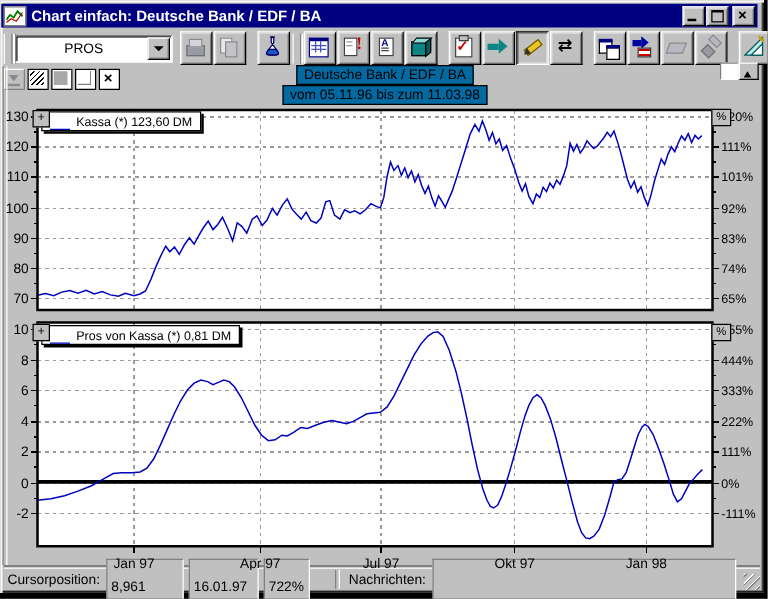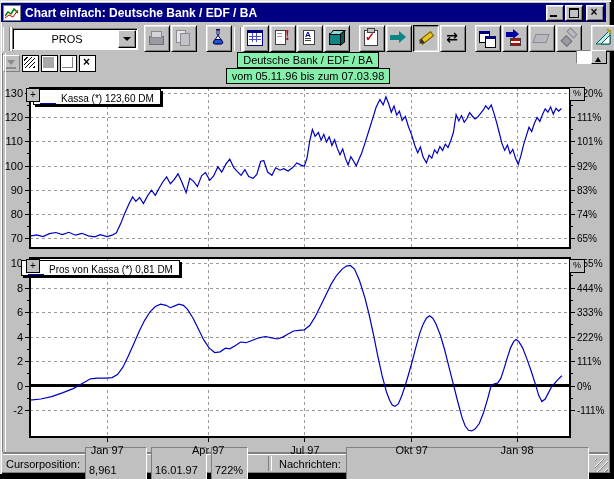--- a/index.html
+++ b/index.html
@@ -33,21 +33,21 @@
       box-shadow:inset 1px 1px 0 #dfdfdf,inset -1px -1px 0 #808080;position:relative;flex:none;margin-right:1px;}
   .tbtn.pressed{border-color:#000 #fff #fff #000;box-shadow:inset 1px 1px 0 #808080,inset -1px -1px 0 #dfdfdf;}
   .icon{position:absolute;left:2px;top:2px;width:18px;height:18px;display:block;}
   .icon i,.icon b{font-style:normal;}
   
   .row2{position:absolute;left:3px;top:55px;height:17px;display:flex;align-items:center;}
   .sbtn{width:15px;height:15px;background:#fff;border:1px solid #000;position:relative;margin-right:2px;flex:none;}
   .sbtn.dis{background:#c0c0c0;border:1px solid;border-color:#fff #808080 #808080 #fff;}
   
   .headerbox{position:absolute;left:225px;top:52px;width:166px;display:flex;flex-direction:column;align-items:center;z-index:6;}
-  .hline{background:#86efac;border:1px solid #000;text-align:center;font-size:11px;line-height:14px;padding:0 5px;white-space:nowrap;}
+  .hline{background:#0369a1;border:1px solid #000;text-align:center;font-size:11px;line-height:14px;padding:0 5px;white-space:nowrap;}
   
   #chart-svg{position:absolute;left:0;top:84px;z-index:1;font-family:"Liberation Sans",sans-serif;}
   .legend{position:absolute;background:#fff;border:1px solid #000;box-shadow:2px 2px 0 #000;
       height:14px;display:flex;align-items:flex-end;padding:0 6px;z-index:4;font-size:10px;white-space:nowrap;}
   .legend .sample{width:16px;height:0;border-top:1px solid #0000bf;margin-right:5px;}
   .pctbtn{position:absolute;width:14px;height:12px;background:#c0c0c0;border:1px solid #000;z-index:5;
       text-align:center;font-size:9px;line-height:11px;}
   .plusbtn{position:absolute;width:12px;height:12px;background:#c0c0c0;border:1px solid #000;z-index:5;
       text-align:center;font-size:10px;line-height:11px;}
   .cornerbox{position:absolute;left:576px;top:50px;width:13px;height:12px;background:#fff;
@@ -236,21 +236,21 @@
       </div>
       <div class="sbtn">
         <span class="icon" style="left:0;top:0;width:13px;height:13px">
           <b style="position:absolute;left:0;top:-1px;width:13px;text-align:center;font:bold 12px/14px 'Liberation Sans',sans-serif">×</b>
         </span>
       </div>
     </div>
 
   <div class="headerbox">
     <div class="hline">Deutsche Bank / EDF / BA</div>
-    <div class="hline">vom 05.11.96 bis zum 07.03.98</div>
+    <div class="hline">vom 05.11.96 bis zum 11.03.98</div>
   </div>
 
   <div class="cornerbox"></div>
   <div class="scrollup">
       <span class="tri-up"></span>
     </div>
   <div class="vgroove"></div>
 
   <svg id="chart-svg" width="614" height="372">
       <rect x="30" y="4" width="540" height="160" fill="#ffffff"></rect>
@@ -373,21 +373,21 @@
       <line x1="411.78" y1="353" x2="411.78" y2="358" stroke="#000" shape-rendering="crispEdges"></line>
       <text x="411.78" y="370" text-anchor="middle" font-size="11">Okt 97</text>
       <line x1="517.08" y1="353" x2="517.08" y2="358" stroke="#000" shape-rendering="crispEdges"></line>
       <text x="517.08" y="370" text-anchor="middle" font-size="11">Jan 98</text>
     </svg>
 
   <div class="legend" style="left:33px;top:89px;">
     <span class="sample"></span>
     <span>Kassa (*) 123,60 DM</span>
   </div>
-  <div class="legend" style="left:21px;top:260px;">
+  <div class="legend" style="left:33px;top:260px;">
     <span class="sample"></span>
     <span>Pros von Kassa (*) 0,81 DM</span>
   </div>
 
   <div class="plusbtn" style="left:26px;top:88px;">+</div>
   <div class="plusbtn" style="left:26px;top:259px;">+</div>
   <div class="pctbtn" style="left:569px;top:87px;">%</div>
   <div class="pctbtn" style="left:569px;top:259px;">%</div>
 
   <div class="statusbar">

